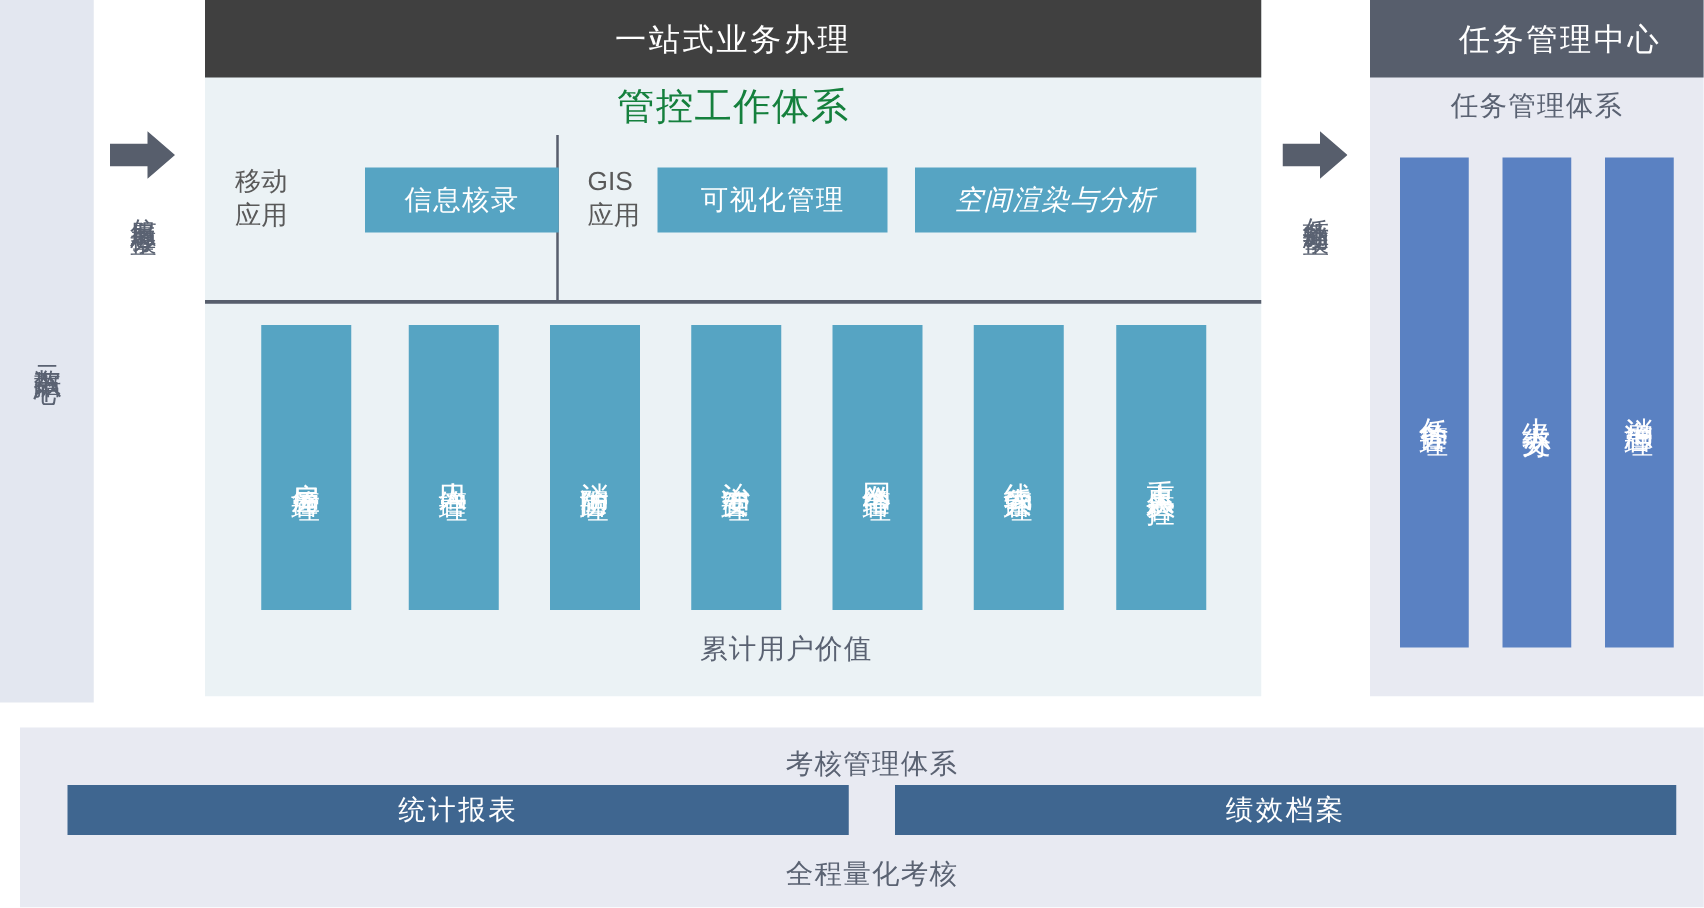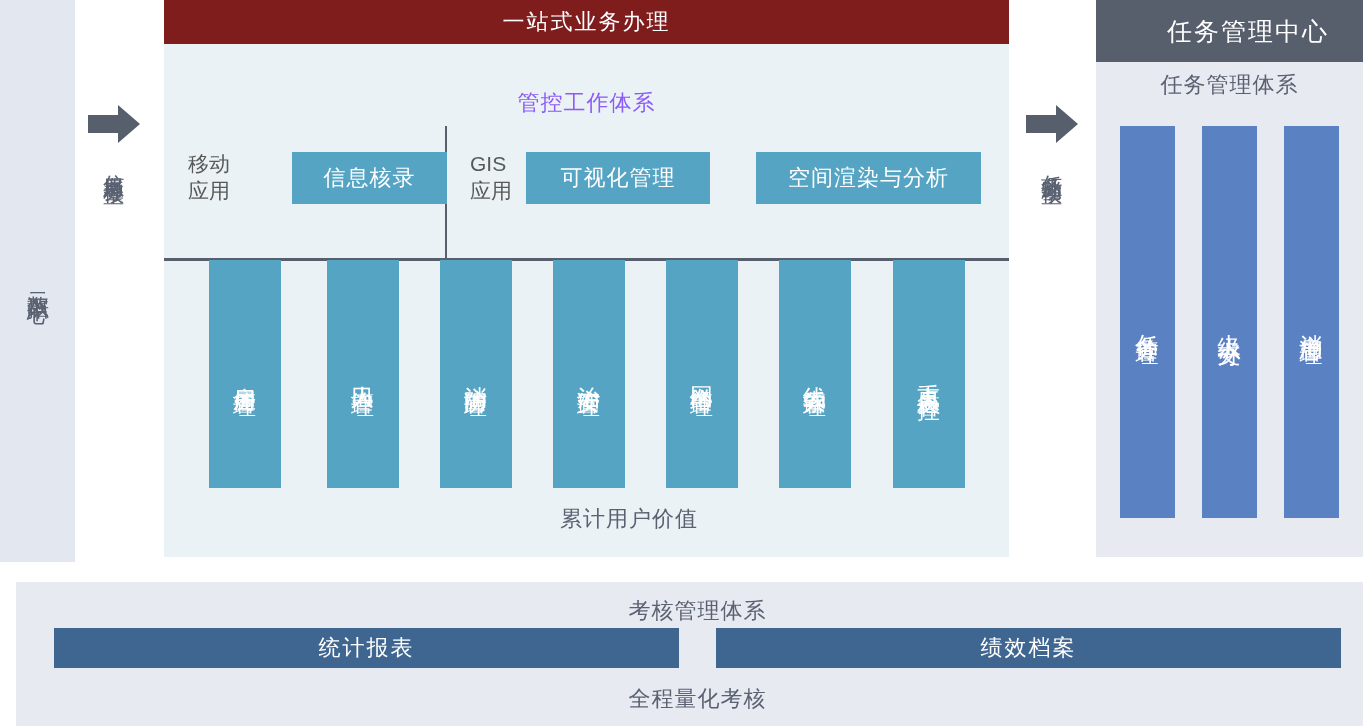--- a/index.html
+++ b/index.html
@@ -40,27 +40,27 @@
   }
   #arrow-col-left{left:88px;top:104px;}
   #arrow-col-right{left:1026px;top:104px;}
 
   
   #one-stop-panel{
     position:absolute;left:164px;top:0;width:845px;height:557px;
     background:#ebf2f5;
   }
   #one-stop-header{
-    height:44px;background:#7f1d1d;color:#ffffff;
-    display:flex;align-items:center;justify-content:center;
-    font-size:22px;letter-spacing:2px;
+    height:62px;background:#404040;color:#ffffff;
+    display:flex;align-items:center;justify-content:center;
+    font-size:25px;letter-spacing:2px;
   }
   #one-stop-subtitle{
     height:46px;display:flex;align-items:center;justify-content:center;
-    color:#8b5cf6;font-size:22px;letter-spacing:1px;margin-top:36px;
+    color:#15803d;font-size:30px;letter-spacing:1px;
   }
 
   
   #app-row{
     position:relative;height:129px;
   }
   #app-divider{
     position:absolute;left:281px;top:0px;width:2px;height:132px;
     background:#575e6c;
   }
@@ -77,21 +77,21 @@
     color:#595959;font-size:21px;line-height:1.28;text-align:left;
     white-space:pre-line;margin-right:14px;
   }
   .app-box{
     background:#56a4c3;color:#ffffff;font-size:22px;letter-spacing:1px;
     display:flex;align-items:center;justify-content:center;
     height:52px;
   }
   #app-box-info{width:155px;}
   #app-box-visual{width:184px;}
-  #app-box-spatial{width:225px;margin-left:46px;}
+  #app-box-spatial{width:225px;margin-left:22px;font-style:italic;}
 
   
   #domain-columns{
     position:absolute;left:45px;top:260px;width:756px;height:228px;
   }
   .domain-col{
     position:absolute;top:0;height:228px;width:72px;
     background:#56a4c3;
     display:flex;align-items:center;justify-content:center;
   }

